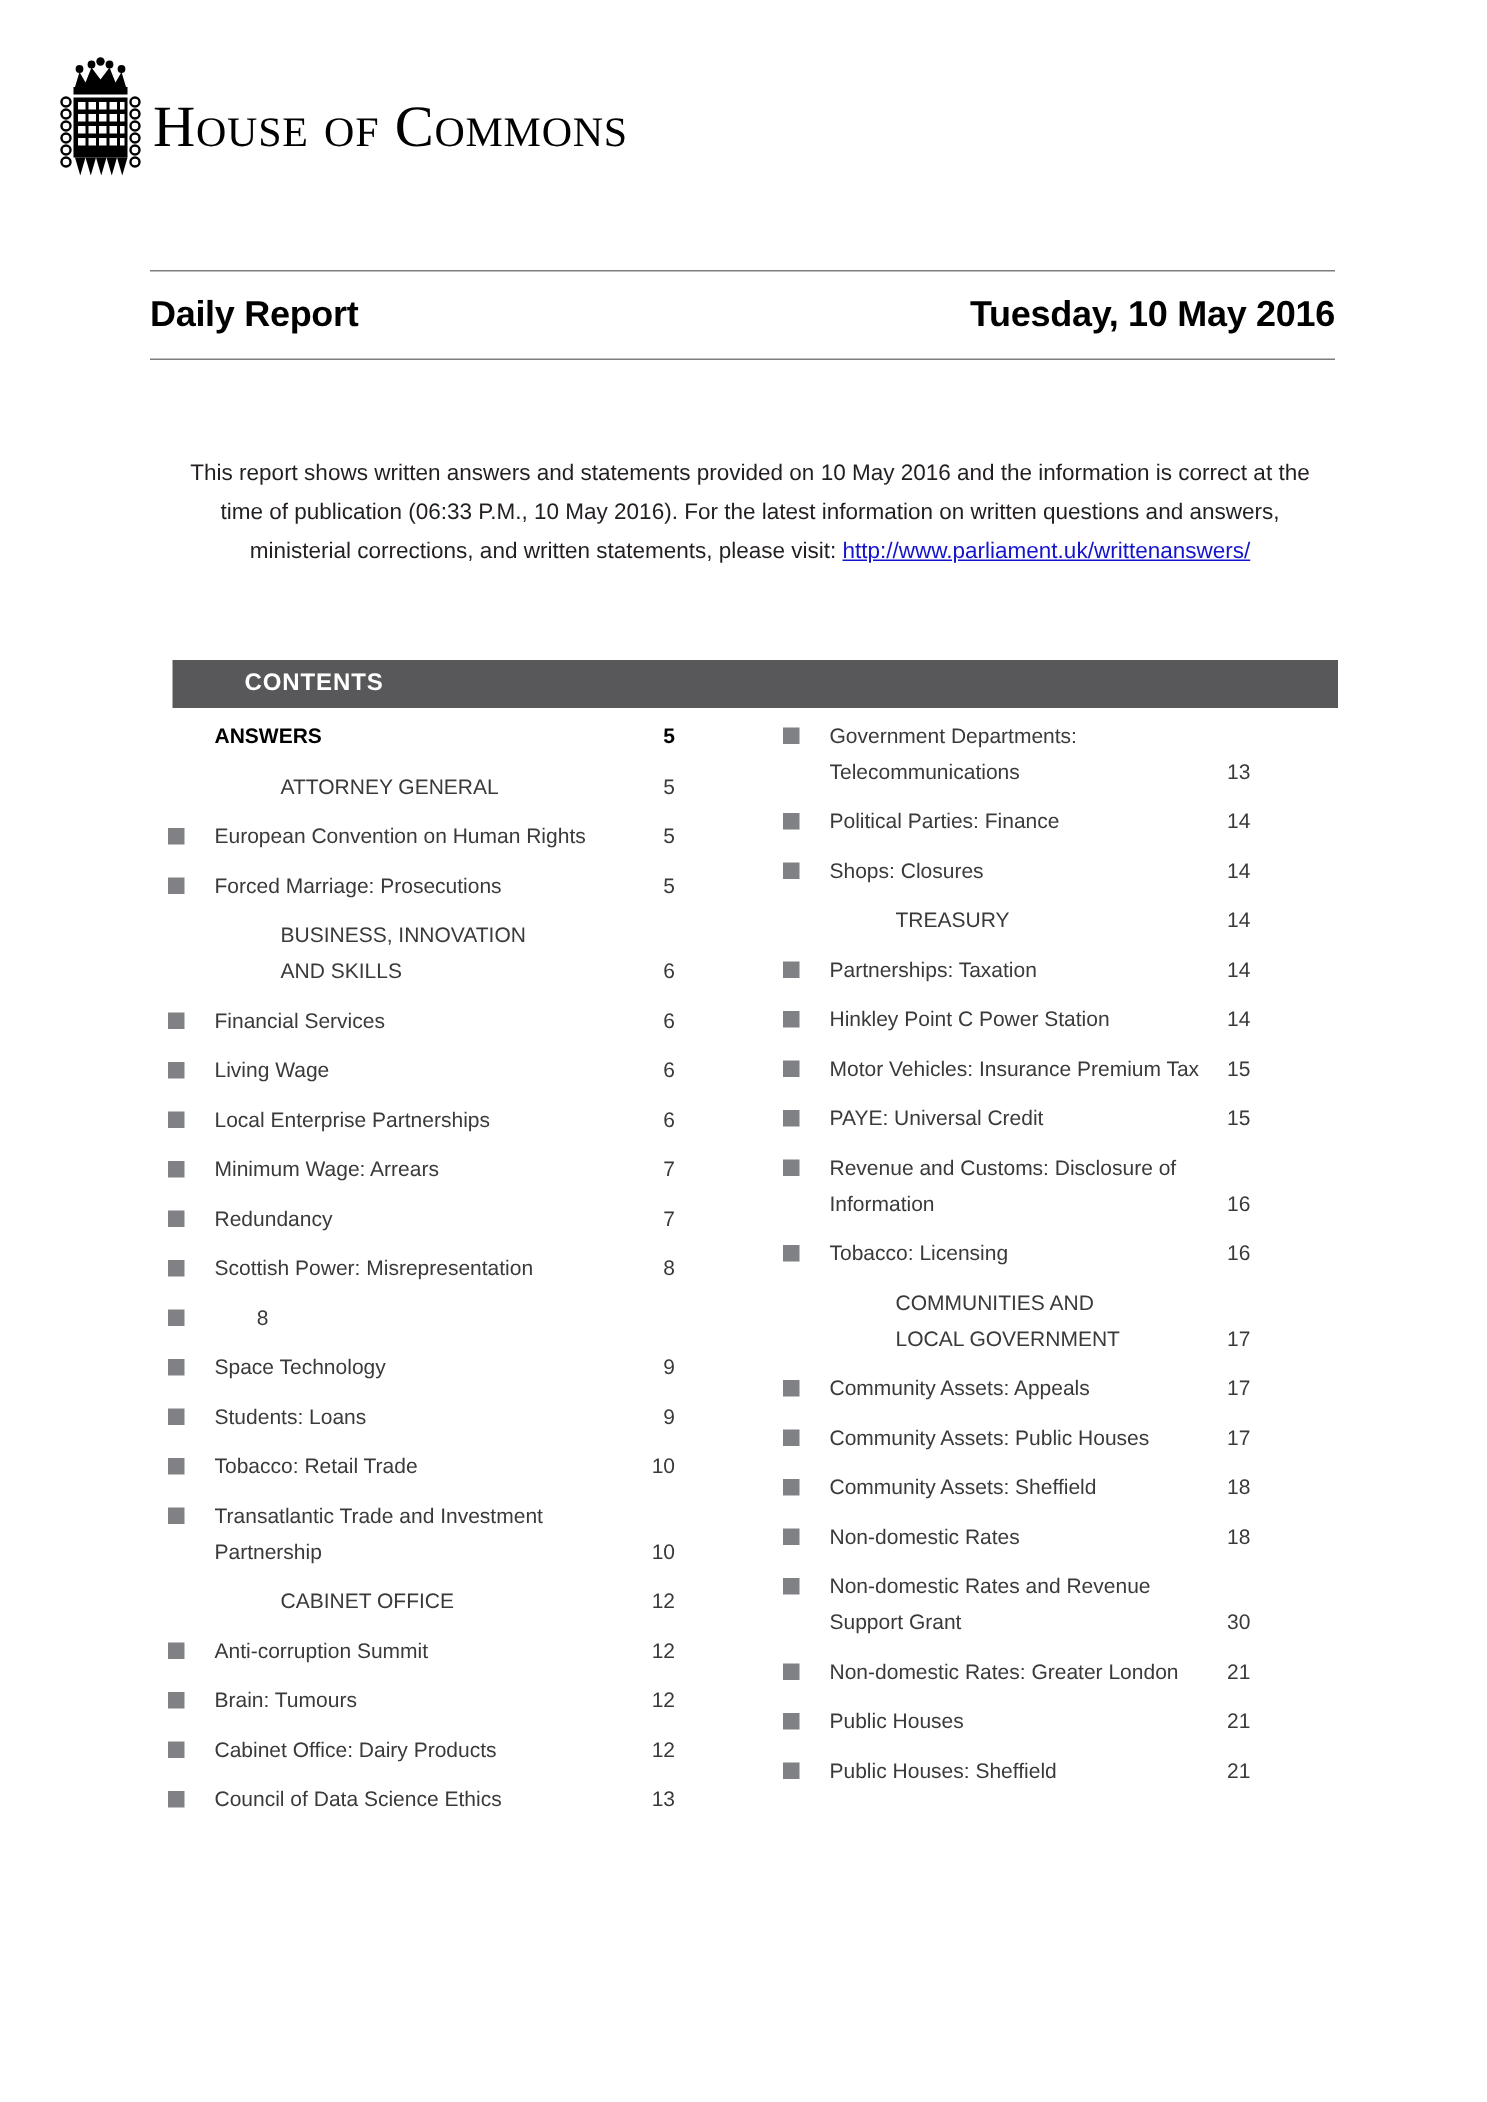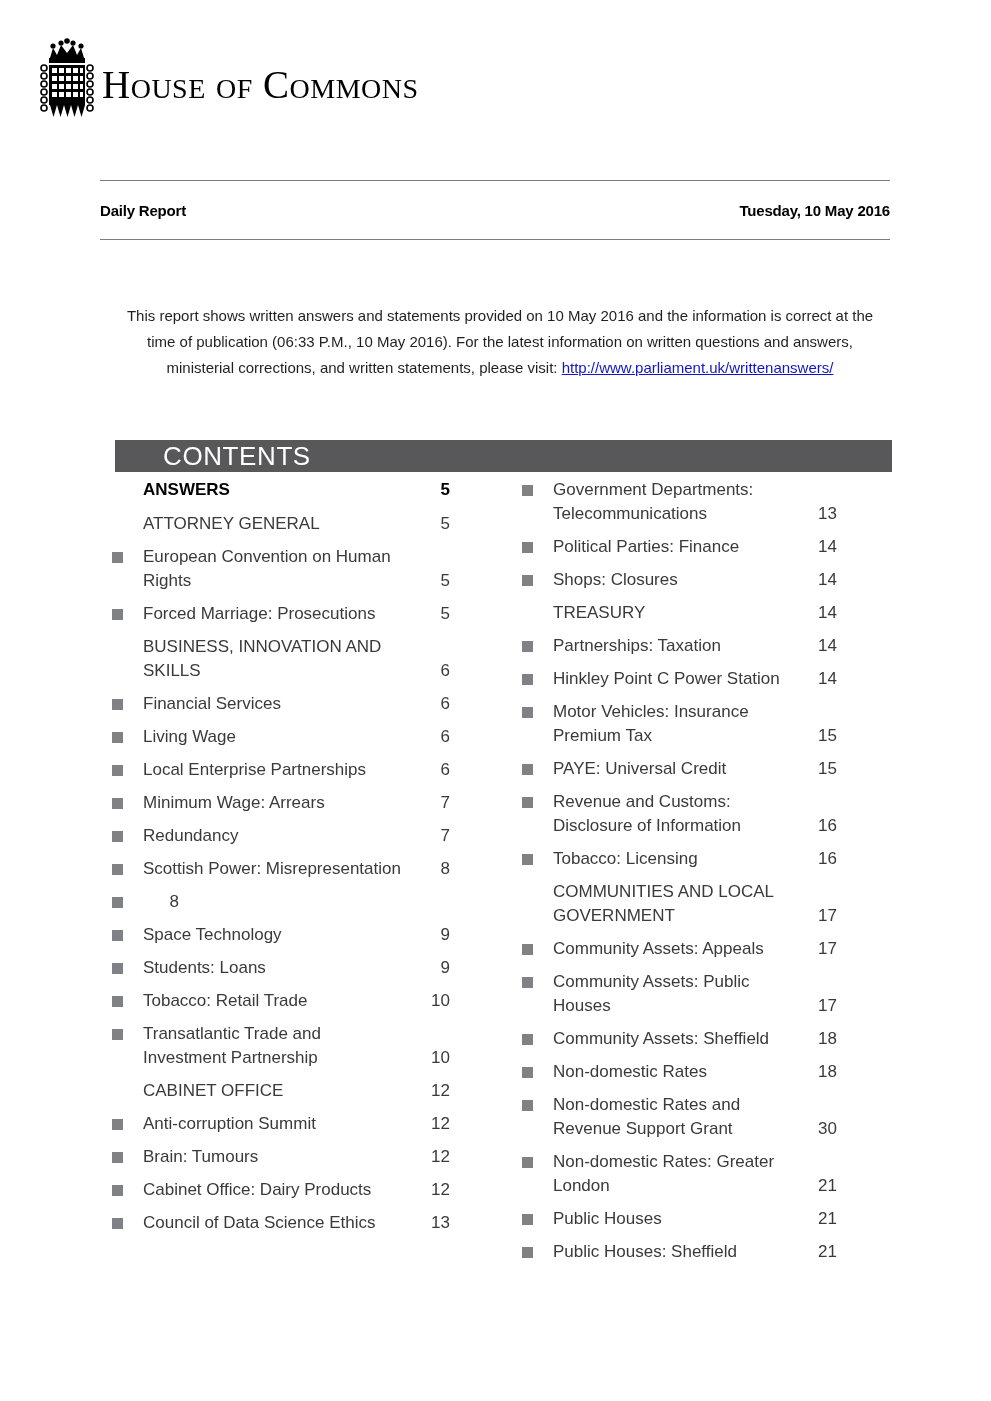--- a/index.html
+++ b/index.html
@@ -50,21 +50,21 @@
     width: 790px;
     border-top: 1px solid #7d7d7d;
     border-bottom: 1px solid #7d7d7d;
     height: 58px;
     display: flex;
     align-items: center;
     justify-content: space-between;
   }
   .title-band .doc-title,
   .title-band .doc-date {
-    font-size: 15px;
+    font-size: 24px;
     font-weight: bold;
     color: #000000;
     letter-spacing: -0.2px;
   }
 
   
   .intro {
     position: absolute;
     left: 114px;
     top: 288px;
@@ -86,22 +86,22 @@
     left: 115px;
     top: 440px;
     width: 777px;
     height: 32px;
     background: #58585a;
     display: flex;
     align-items: center;
   }
   .contents-bar .contents-label {
     color: #ffffff;
-    font-size: 26px;
-    font-weight: normal;
+    font-size: 16px;
+    font-weight: bold;
     letter-spacing: 0.6px;
     margin-left: 48px;
     line-height: 1;
   }
 
   
   .toc {
     position: absolute;
     left: 112px;
     top: 478px;
@@ -110,33 +110,34 @@
     gap: 72px;
   }
   .toc-col {
     width: 338px;
     flex: none;
   }
 
   .toc-row {
     display: flex;
     align-items: flex-start;
-    font-size: 17px;
+    font-size: 14px;
     line-height: 24px;
     color: #3a3a3c;
     margin-bottom: 9px;
   }
   .toc-row.answers-row {
     color: #000000;
     font-weight: bold;
     margin-bottom: 10px;
   }
   .toc-row.dept-row {
     color: #3a3a3c;
     margin-bottom: 9px;
+    gap: 44px;
   }
   .toc-row.item-row {
     margin-bottom: 9px;
   }
 
   .bullet-cell {
     width: 31px;
     flex: none;
     padding-top: 7px;
   }

